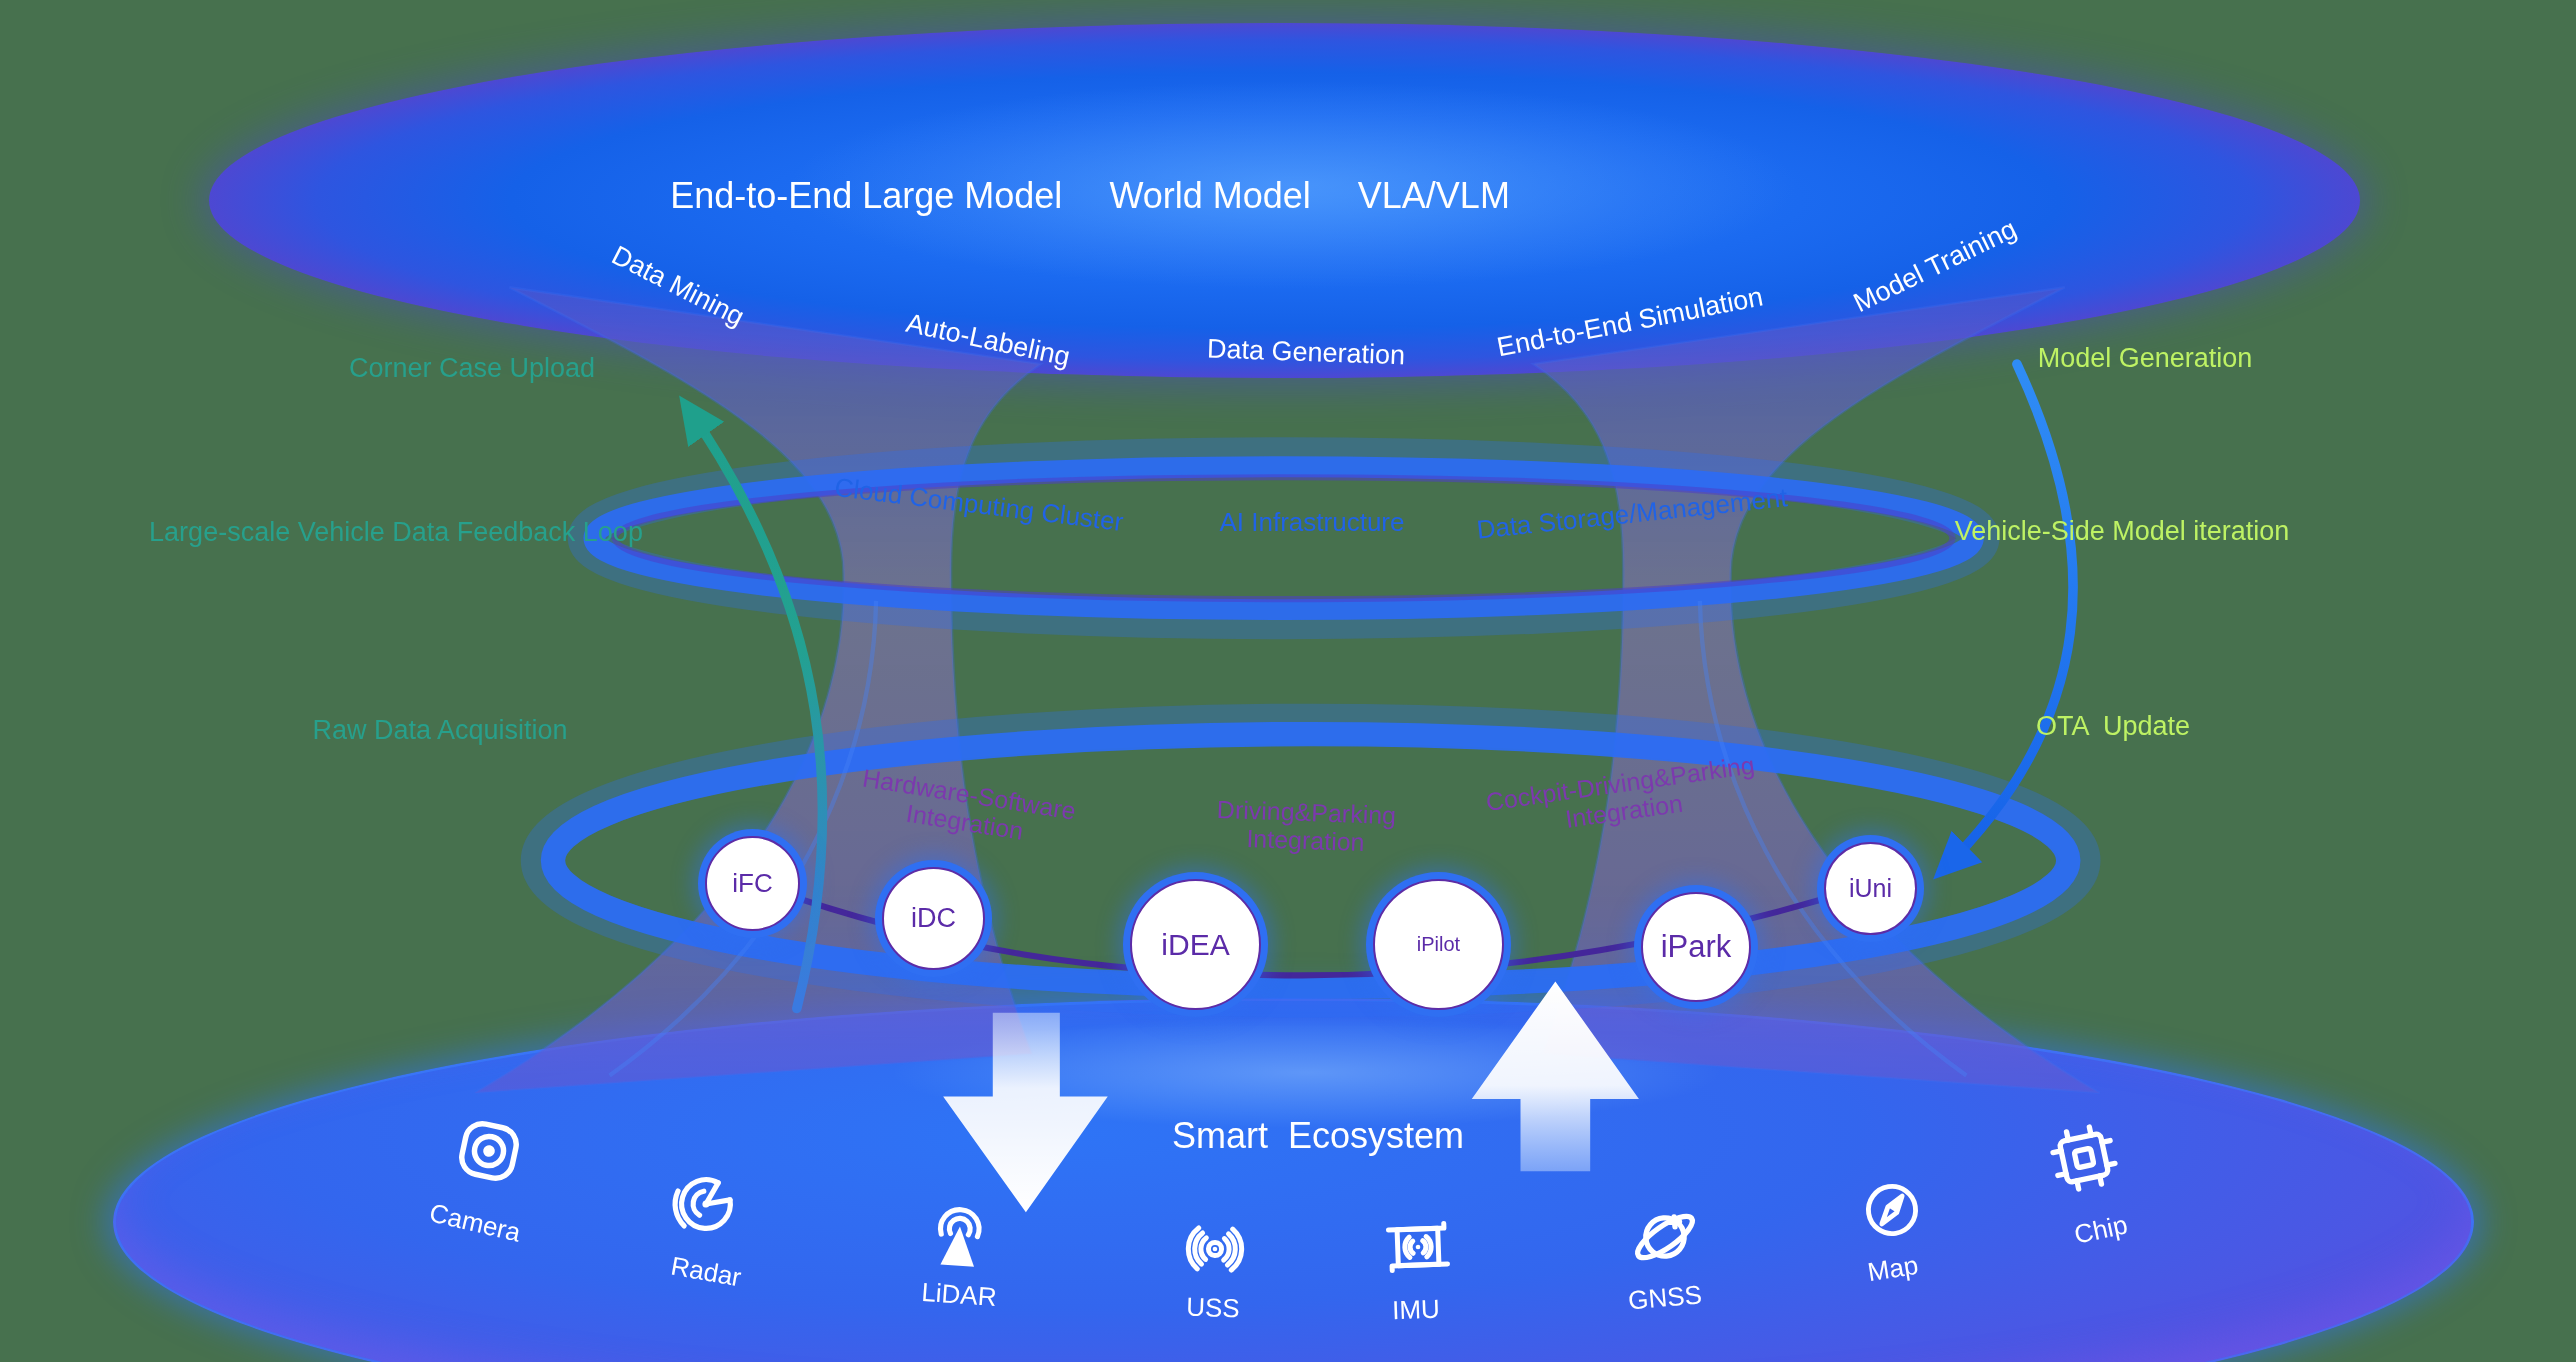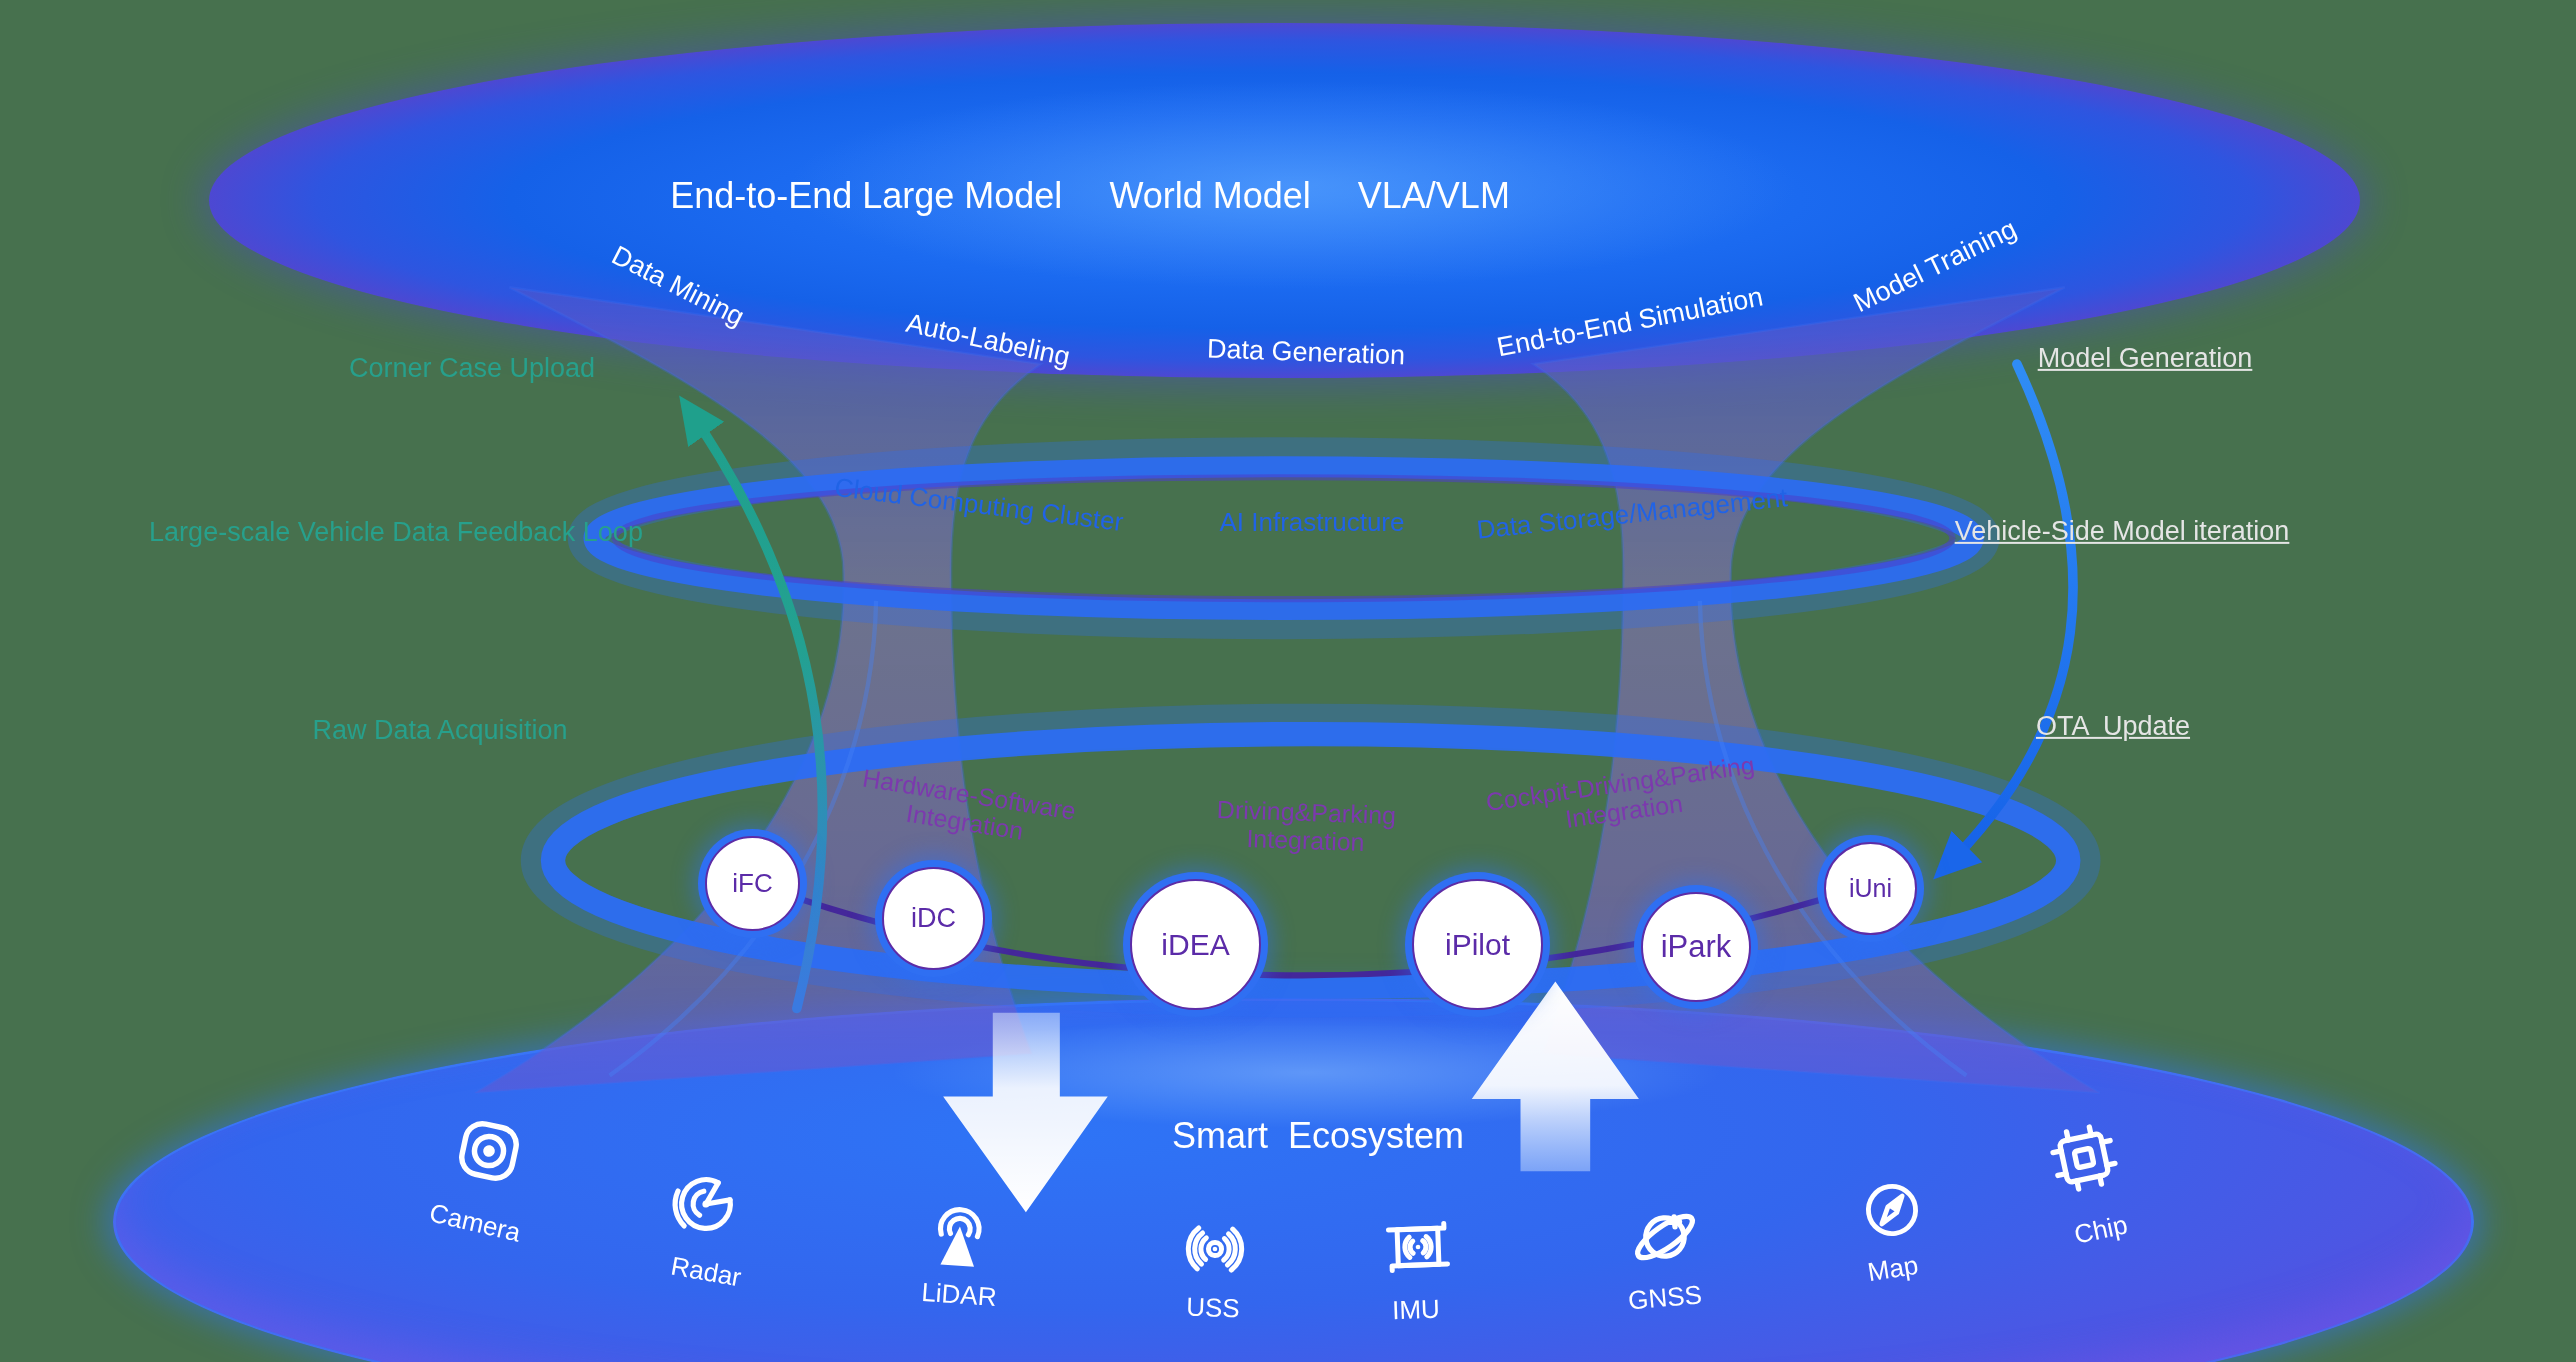--- a/index.html
+++ b/index.html
@@ -20,21 +20,21 @@
     background:radial-gradient(closest-side,rgba(150,200,255,.45),rgba(120,180,255,.15) 60%,rgba(120,180,255,0) 80%);}
 
   .overlay{position:absolute;left:0;top:0;width:2576px;height:1362px;}
 
   
   .lbl{position:absolute;transform:translate(-50%,-50%) rotate(var(--r,0deg));
        white-space:nowrap;font-weight:500;line-height:1.12;}
   .lbl-center{text-align:center;white-space:nowrap;}
   .white{color:#ffffff;}
   .teal{color:#27a08c;}
-  .flowblue{color:#e5e5e5;text-decoration:underline;}
+  .flowblue{color:#bef264;}
   .ringblue{color:#2063e6;}
   .purple{color:#7c39ae;}
   .f31{font-size:27px;} .f30{font-size:26px;} .f29{font-size:25px;}
   .pre{white-space:pre;}
 
   .top-titles{position:absolute;left:0;top:150px;width:2180px;display:flex;justify-content:center;
     gap:47px;font-size:36px;font-weight:500;color:#fff;margin-top:25px;}
 
   .suite-title{position:absolute;left:1294px;top:660px;transform:translate(-50%,-50%);
     font-size:35px;font-weight:600;white-space:nowrap;
@@ -160,21 +160,21 @@
 
   <div class="product" style="left:705px;top:836px;width:91px;height:91px;font-size:26px">
       <span>iFC</span>
     </div>
   <div class="product" style="left:882px;top:867px;width:99px;height:99px;font-size:27px">
       <span>iDC</span>
     </div>
   <div class="product" style="left:1130px;top:879px;width:127px;height:127px;font-size:30px">
       <span>iDEA</span>
     </div>
-  <div class="product" style="left:1412px;top:879px;width:127px;height:127px;font-size:30px">
+  <div class="product" style="left:1373px;top:879px;width:127px;height:127px;font-size:20px">
       <span>iPilot</span>
     </div>
   <div class="product" style="left:1641px;top:892px;width:106px;height:106px;font-size:31px">
       <span>iPark</span>
     </div>
   <div class="product" style="left:1824px;top:842px;width:89px;height:89px;font-size:25px">
       <span>iUni</span>
     </div>
 
   <div class="eco-title">Smart  Ecosystem</div>

